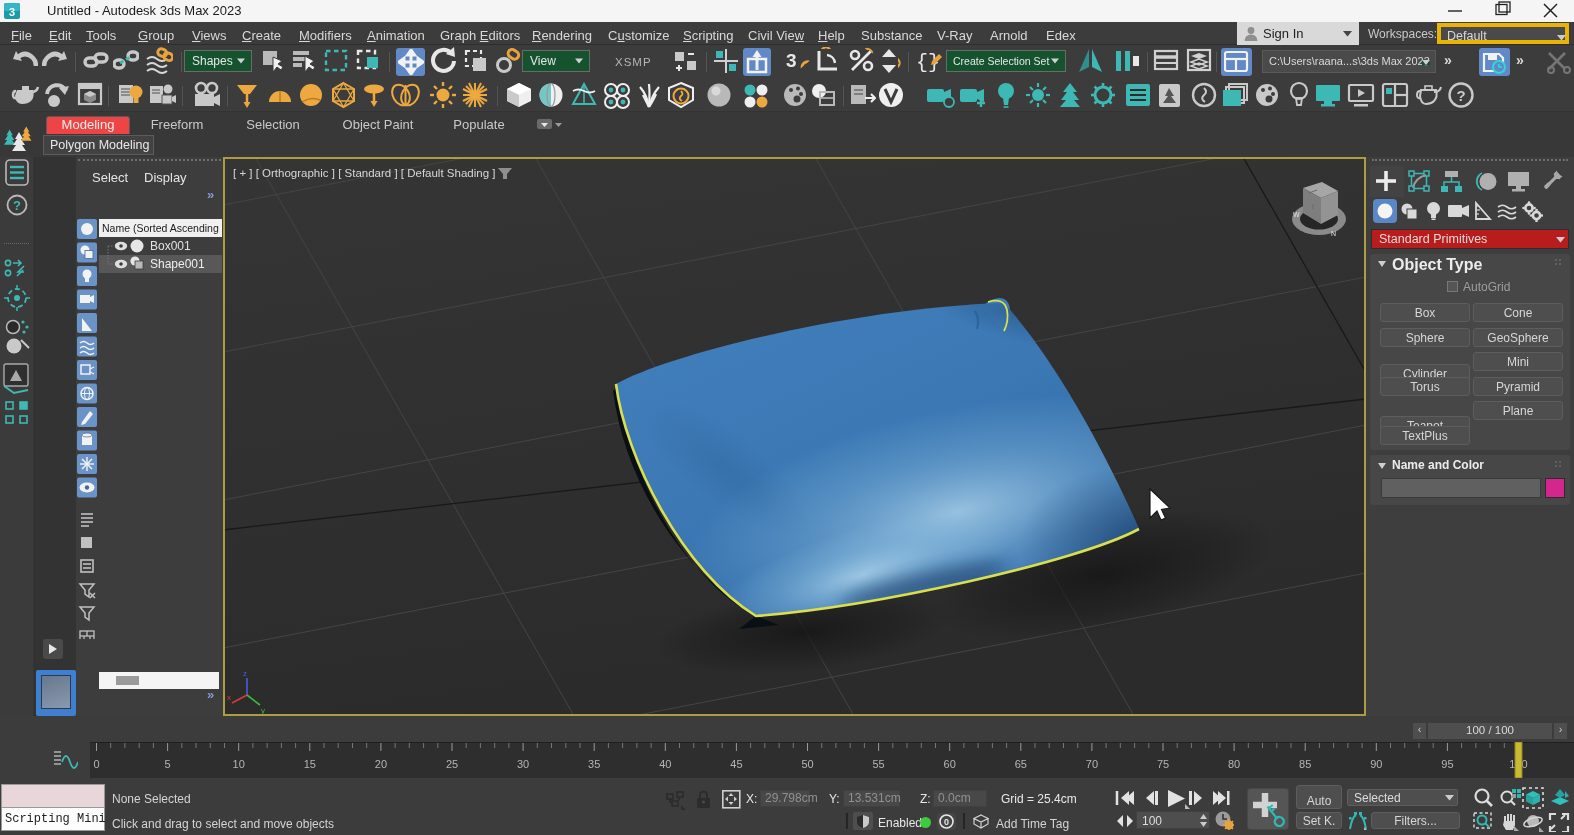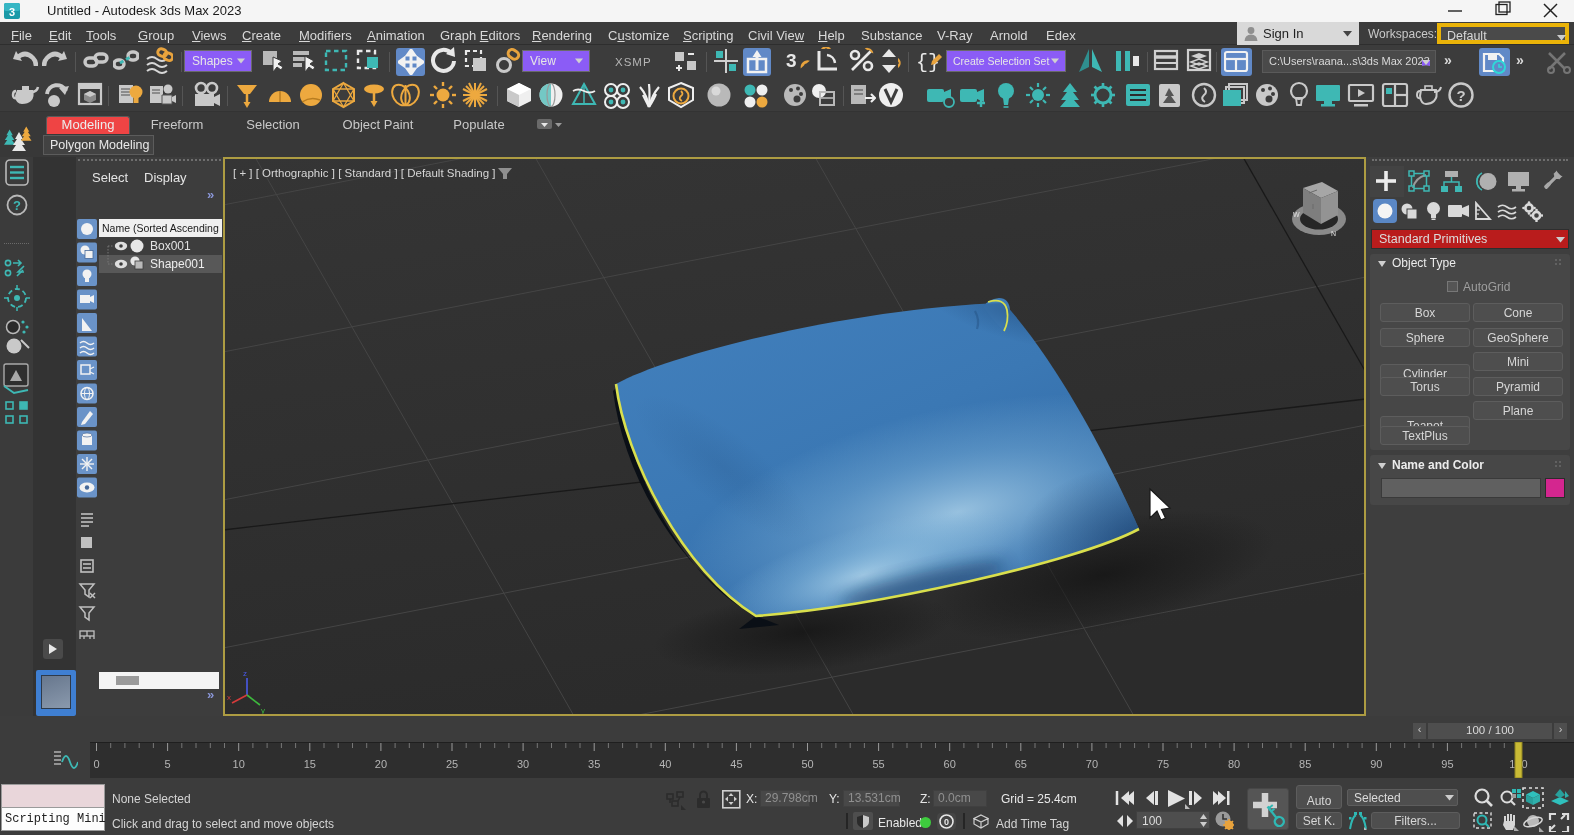--- a/index.html
+++ b/index.html
@@ -12,21 +12,21 @@
     font-size:13px; }
   
   #menubar { left:0; top:22px; width:1574px; height:23px; background:#3c3c3c;
     border-bottom:1px solid #2e2e2e; color:#d8d8d8; font-size:13px; }
   #menubar span.mi { position:absolute; top:6px; }
   
   #tb1bg { left:0; top:45px; width:1574px; height:33px; background:#3c3c3c; }
   #tb2bg { left:0; top:78px; width:1574px; height:34px; background:#3c3c3c;
     border-bottom:1px solid #333; }
   #tb1, #tb2 { left:0; top:0; width:1574px; height:835px; background:none; pointer-events:none; }
-  .drop { position:absolute; background:#8b5cf6; border:1px solid #6a6a6a; color:#e6e6e6;
+  .drop { position:absolute; background:#14532d; border:1px solid #6a6a6a; color:#e6e6e6;
     font-size:12px; }
   .drop .arr { position:absolute; right:6px; top:50%; transform:translateY(-50%);
     width:0; height:0; border-left:4px solid transparent; border-right:4px solid transparent;
     border-top:5px solid #d0d0d0; }
   .vsep { position:absolute; width:1px; background:#555; }
   
   #ribbontabs { left:0; top:112px; width:1574px; height:22px; background:#383838; color:#c9c9c9;
     font-size:13px; }
   #ribbon2 { left:0; top:134px; width:1574px; height:23px; background:#383838; }
   
@@ -970,21 +970,21 @@
     <div class="abs" style="left:5px;top:72px;width:198px;height:20px;background:#b91c1c;border:1px solid #2e2e2e">
       <span class="abs" style="left:7px;top:2px;font-size:12.5px;color:#dcdcdc">Standard Primitives</span>
       <svg class="abs" style="left:184px;top:7px" width="10" height="6">
           <path d="M0 0 L9 0 L4.5 5.5 Z" fill="#ccc"></path>
         </svg>
     </div>
     <div class="abs" style="left:4px;top:97px;width:200px;height:196px;background:#474747;border-radius:3px">
       <svg class="abs" style="left:8px;top:6px" width="9" height="8">
           <path d="M0 1 L8 1 L4 7 Z" fill="#cfcfcf"></path>
         </svg>
-      <span class="abs" style="left:22px;top:2px;font-size:12px;font-weight:normal;color:#ececec">Object Type</span>
+      <span class="abs" style="left:22px;top:2px;font-size:16px;font-weight:bold;color:#ececec">Object Type</span>
       <svg class="abs" style="left:184px;top:4px" width="10" height="10">
           <g fill="#6a6a6a">
             <circle cx="2" cy="2" r="1"></circle>
             <circle cx="6" cy="2" r="1"></circle>
             <circle cx="2" cy="6" r="1"></circle>
             <circle cx="6" cy="6" r="1"></circle>
           </g>
         </svg>
       <div class="abs" style="left:77px;top:27px;width:11px;height:11px;background:#555;border:1px solid #777"></div>
       <span class="abs" style="left:93px;top:26px;font-size:12px;color:#9e9e9e">AutoGrid</span>

